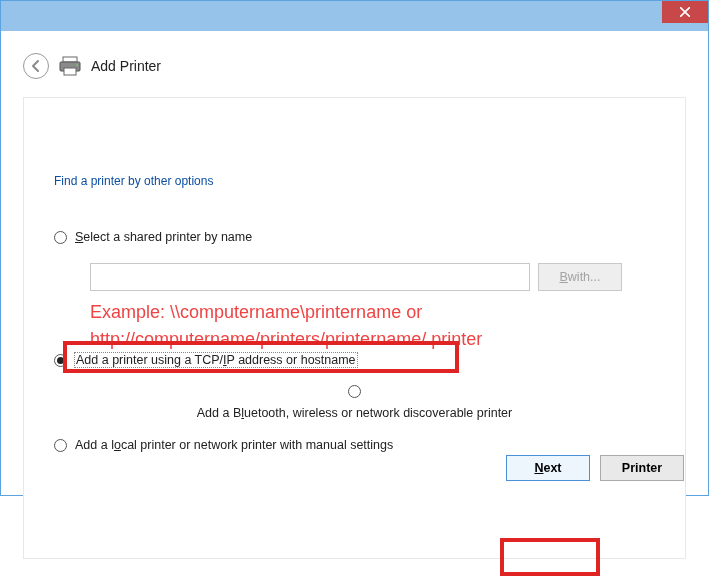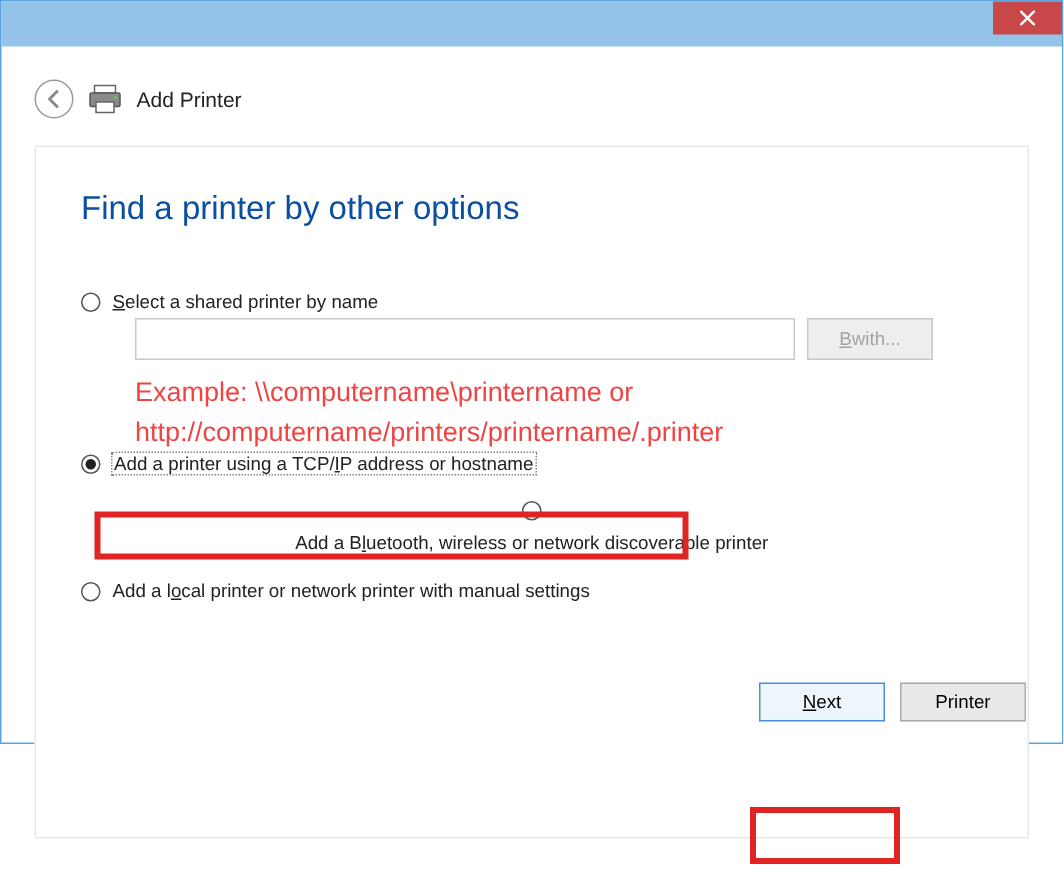--- a/index.html
+++ b/index.html
@@ -58,29 +58,30 @@
   .content {
     margin: 8px 22px 0 22px;
     border: 1px solid #e8e8e8;
     height: 462px;
     padding: 28px 30px 18px 30px;
     position: relative;
     background: #fff;
   }
   .wizard-heading {
     color: #0b4fa1;
-    font-size: 22px;
+    font-size: 12px;
     font-weight: 400;
     margin-bottom: 42px;
+    margin-top: 48px;
   }
   .option-row {
     display: flex;
     align-items: center;
     gap: 8px;
-    margin-bottom: 4px;
+    margin-bottom: 19px;
   }
   .option-row.tight { margin-bottom: 12px; }
   .radio {
     width: 13px; height: 13px;
     border: 1px solid #555;
     border-radius: 50%;
     position: relative;
     flex-shrink: 0;
   }
   .radio.selected::after {
@@ -120,20 +121,21 @@
     color: #ef4444;
     line-height: 1.5;
     margin-bottom: 0;
     max-width: 430px;
   }
   .buttons {
     position: absolute;
     right: 24px; bottom: 14px;
     display: flex;
     gap: 10px;
+    font-weight: bold;
   }
   .btn {
     width: 84px; height: 26px;
     border: 1px solid #aaa;
     background: #e9e9e9;
     font-size: 12.5px;
     display: flex; align-items: center; justify-content: center;
   }
   .btn.default {
     border: 1px solid #4a90d9;

